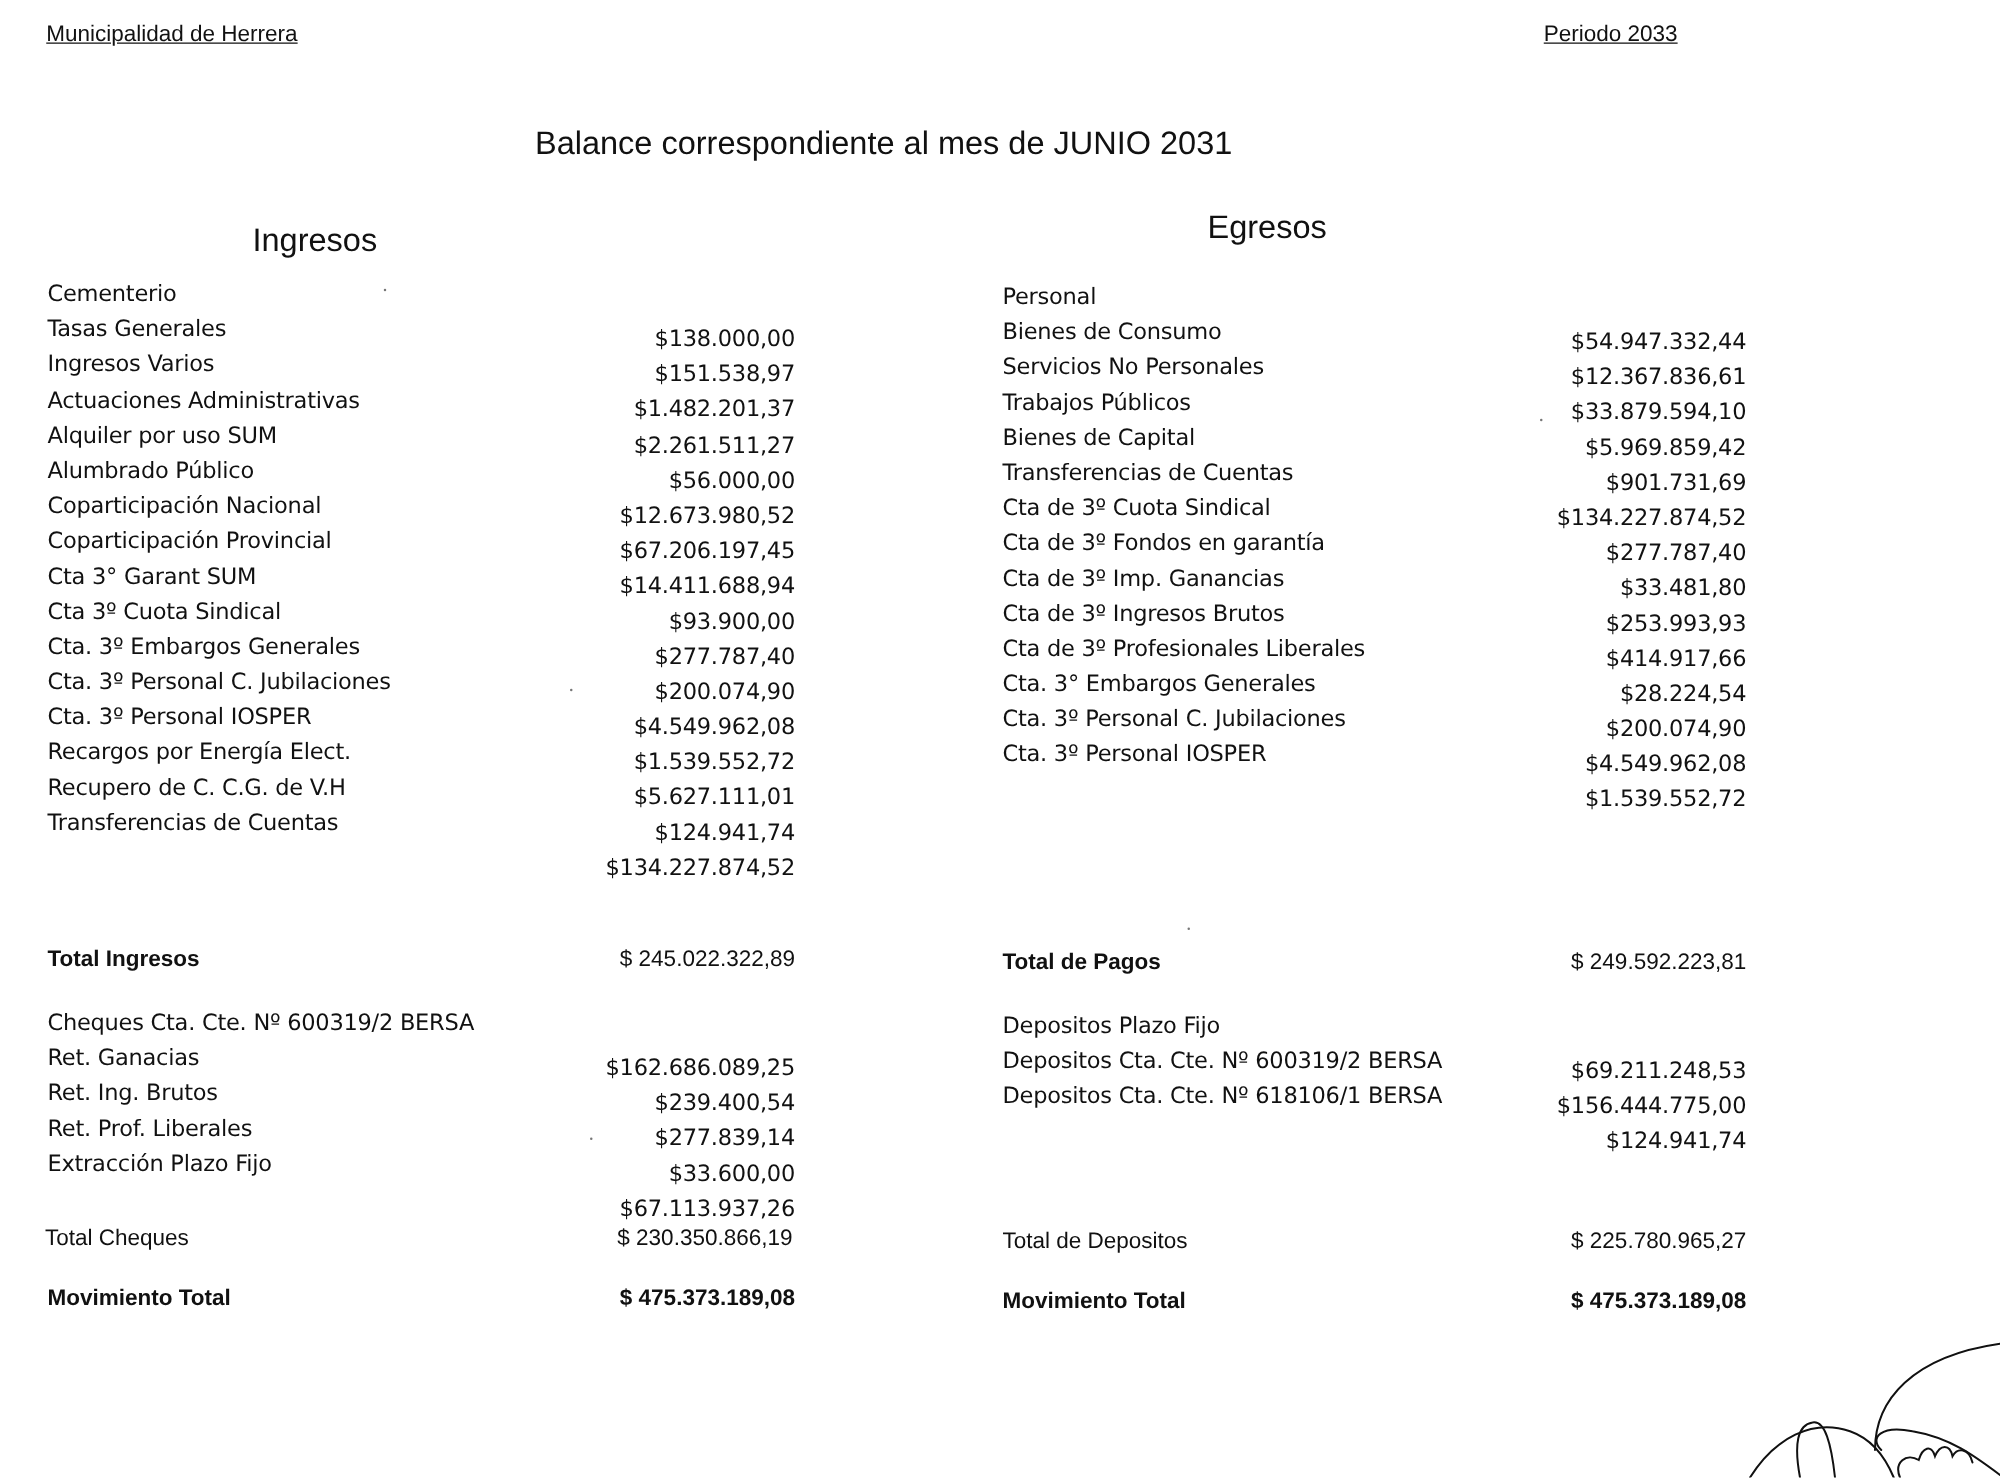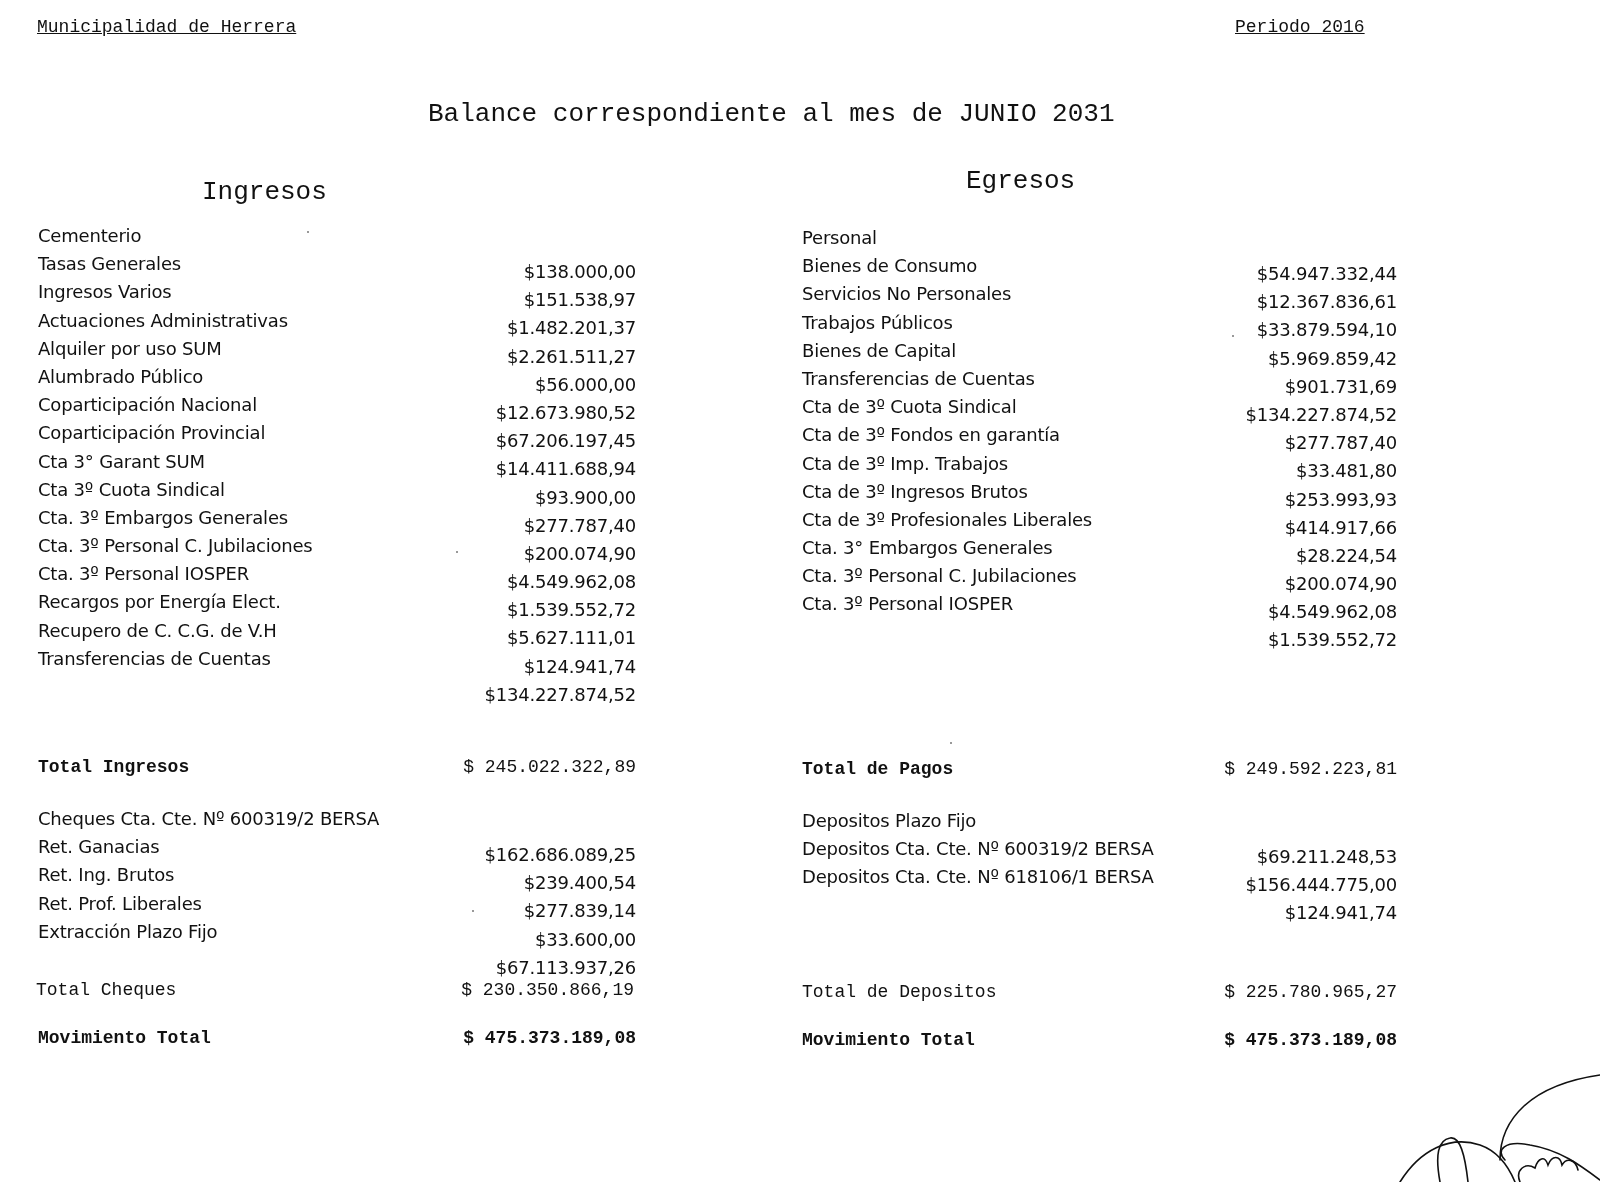--- a/index.html
+++ b/index.html
@@ -1,17 +1,17 @@
 <!DOCTYPE html>
 <html><head>
 <meta charset="utf-8">
 <style>
   html, body { margin: 0; padding: 0; background: #ffffff; }
   body { width: 1600px; height: 1182px; position: relative; overflow: hidden; color: #111; }
-  .arial { font-family: Liberation Mono, monospace; }
+  .arial { font-family: Liberation Sans, sans-serif; }
   .calibri { font-family: "DejaVu Sans", sans-serif; }
 
   .hdr-left { position: absolute; left: 37px; top: 17px; font-size: 18px; text-decoration: underline; }
   .hdr-right { position: absolute; left: 1235px; top: 17px; font-size: 18px; text-decoration: underline; }
   .title { position: absolute; left: 428px; top: 99px; font-size: 26px; }
 
   .col-head { position: absolute; font-size: 26px; top: 165px; }
   .col-head.ing { left: 202px; margin-top: 12px; }
   .col-head.egr { left: 966px; top: 166px; }
 
@@ -38,21 +38,21 @@
   .ing-mov { left: 38px; top: 1028px; width: 598px; }
   .egr-mov { left: 802px; top: 1030px; width: 595px; }
 
   .signature { position: absolute; left: 1380px; top: 1040px; width: 220px; height: 142px; }
   .speck { position: absolute; width: 2px; height: 2px; background: #777; border-radius: 1px; }
 </style>
 </head>
 <body>
 
 <div class="hdr-left arial">Municipalidad de Herrera</div>
-<div class="hdr-right arial">Periodo 2016</div>
+<div class="hdr-right arial">Periodo 2033</div>
 <div class="title arial">Balance correspondiente al mes de JUNIO 2031</div>
 
 <div class="col-head ing arial">Ingresos</div>
 <div class="col-head egr arial">Egresos</div>
 
 <div class="list ing calibri">
     <div class="row">
       <span class="lbl">Cementerio</span>
       <span class="val">$138.000,00</span>
     </div>
@@ -144,21 +144,21 @@
     </div>
     <div class="row">
       <span class="lbl">Cta de 3º Cuota Sindical</span>
       <span class="val">$277.787,40</span>
     </div>
     <div class="row">
       <span class="lbl">Cta de 3º Fondos en garantía</span>
       <span class="val">$33.481,80</span>
     </div>
     <div class="row">
-      <span class="lbl">Cta de 3º Imp. Trabajos</span>
+      <span class="lbl">Cta de 3º Imp. Ganancias</span>
       <span class="val">$253.993,93</span>
     </div>
     <div class="row">
       <span class="lbl">Cta de 3º Ingresos Brutos</span>
       <span class="val">$414.917,66</span>
     </div>
     <div class="row">
       <span class="lbl">Cta de 3º Profesionales Liberales</span>
       <span class="val">$28.224,54</span>
     </div>

